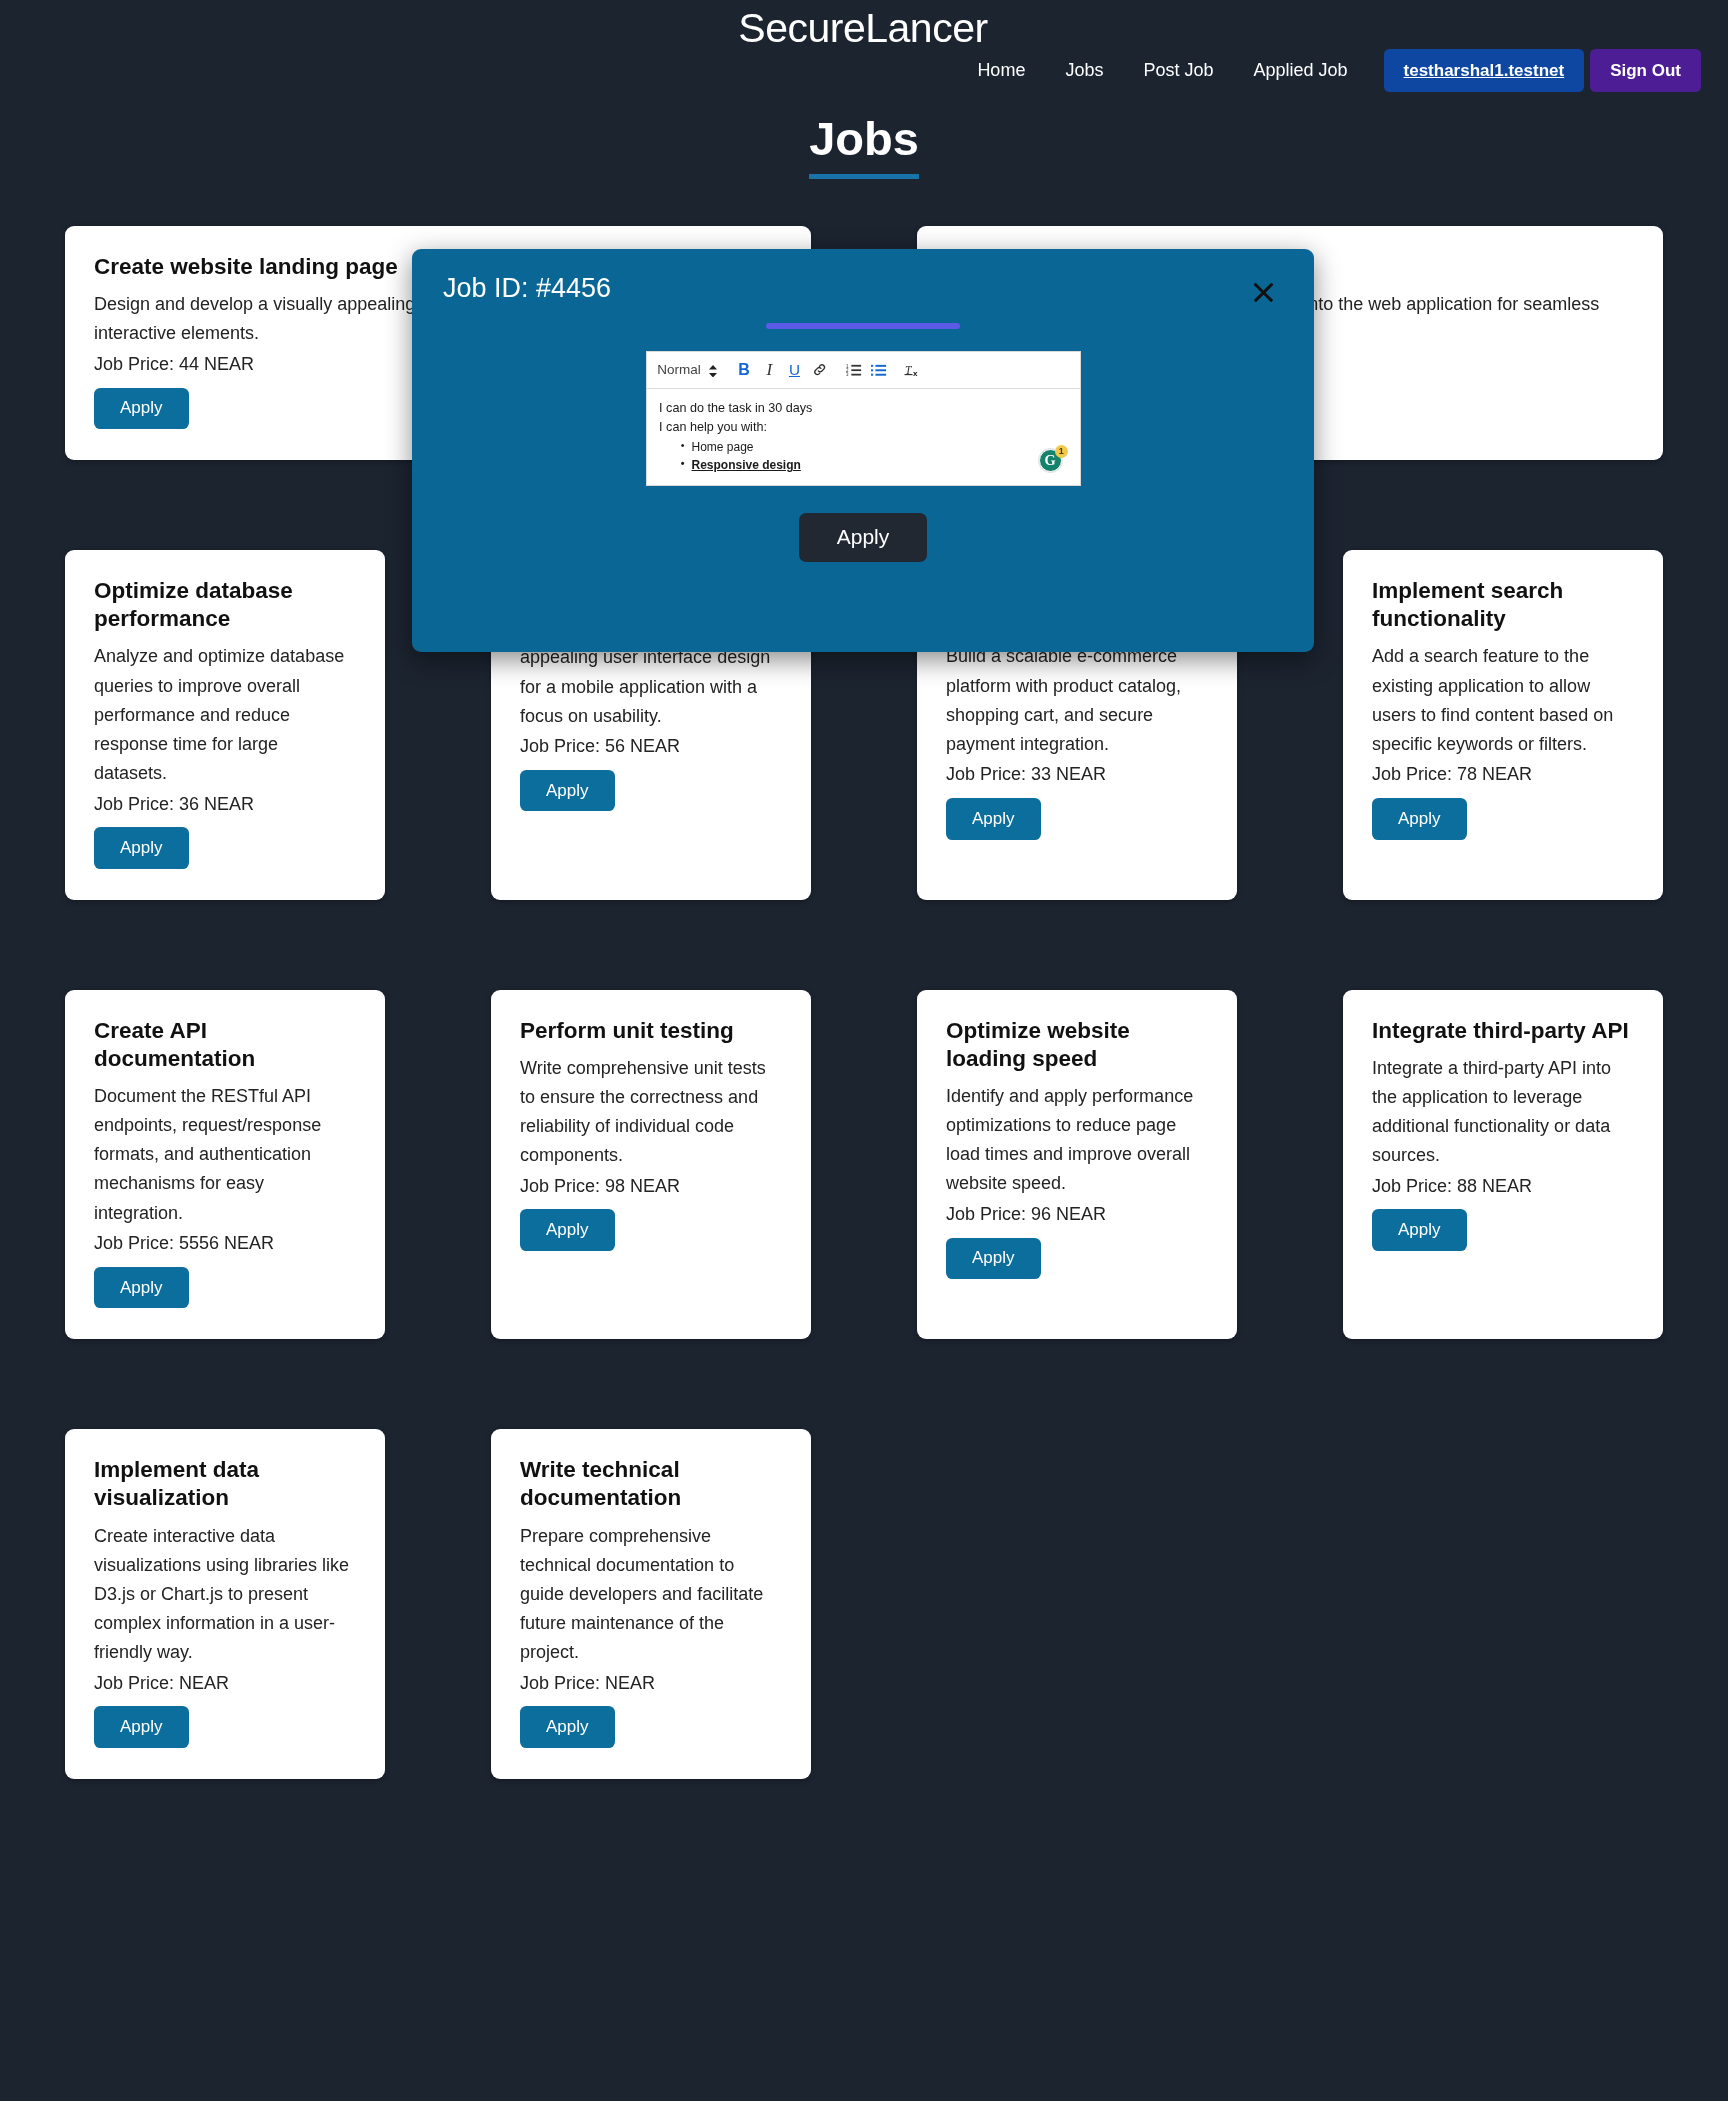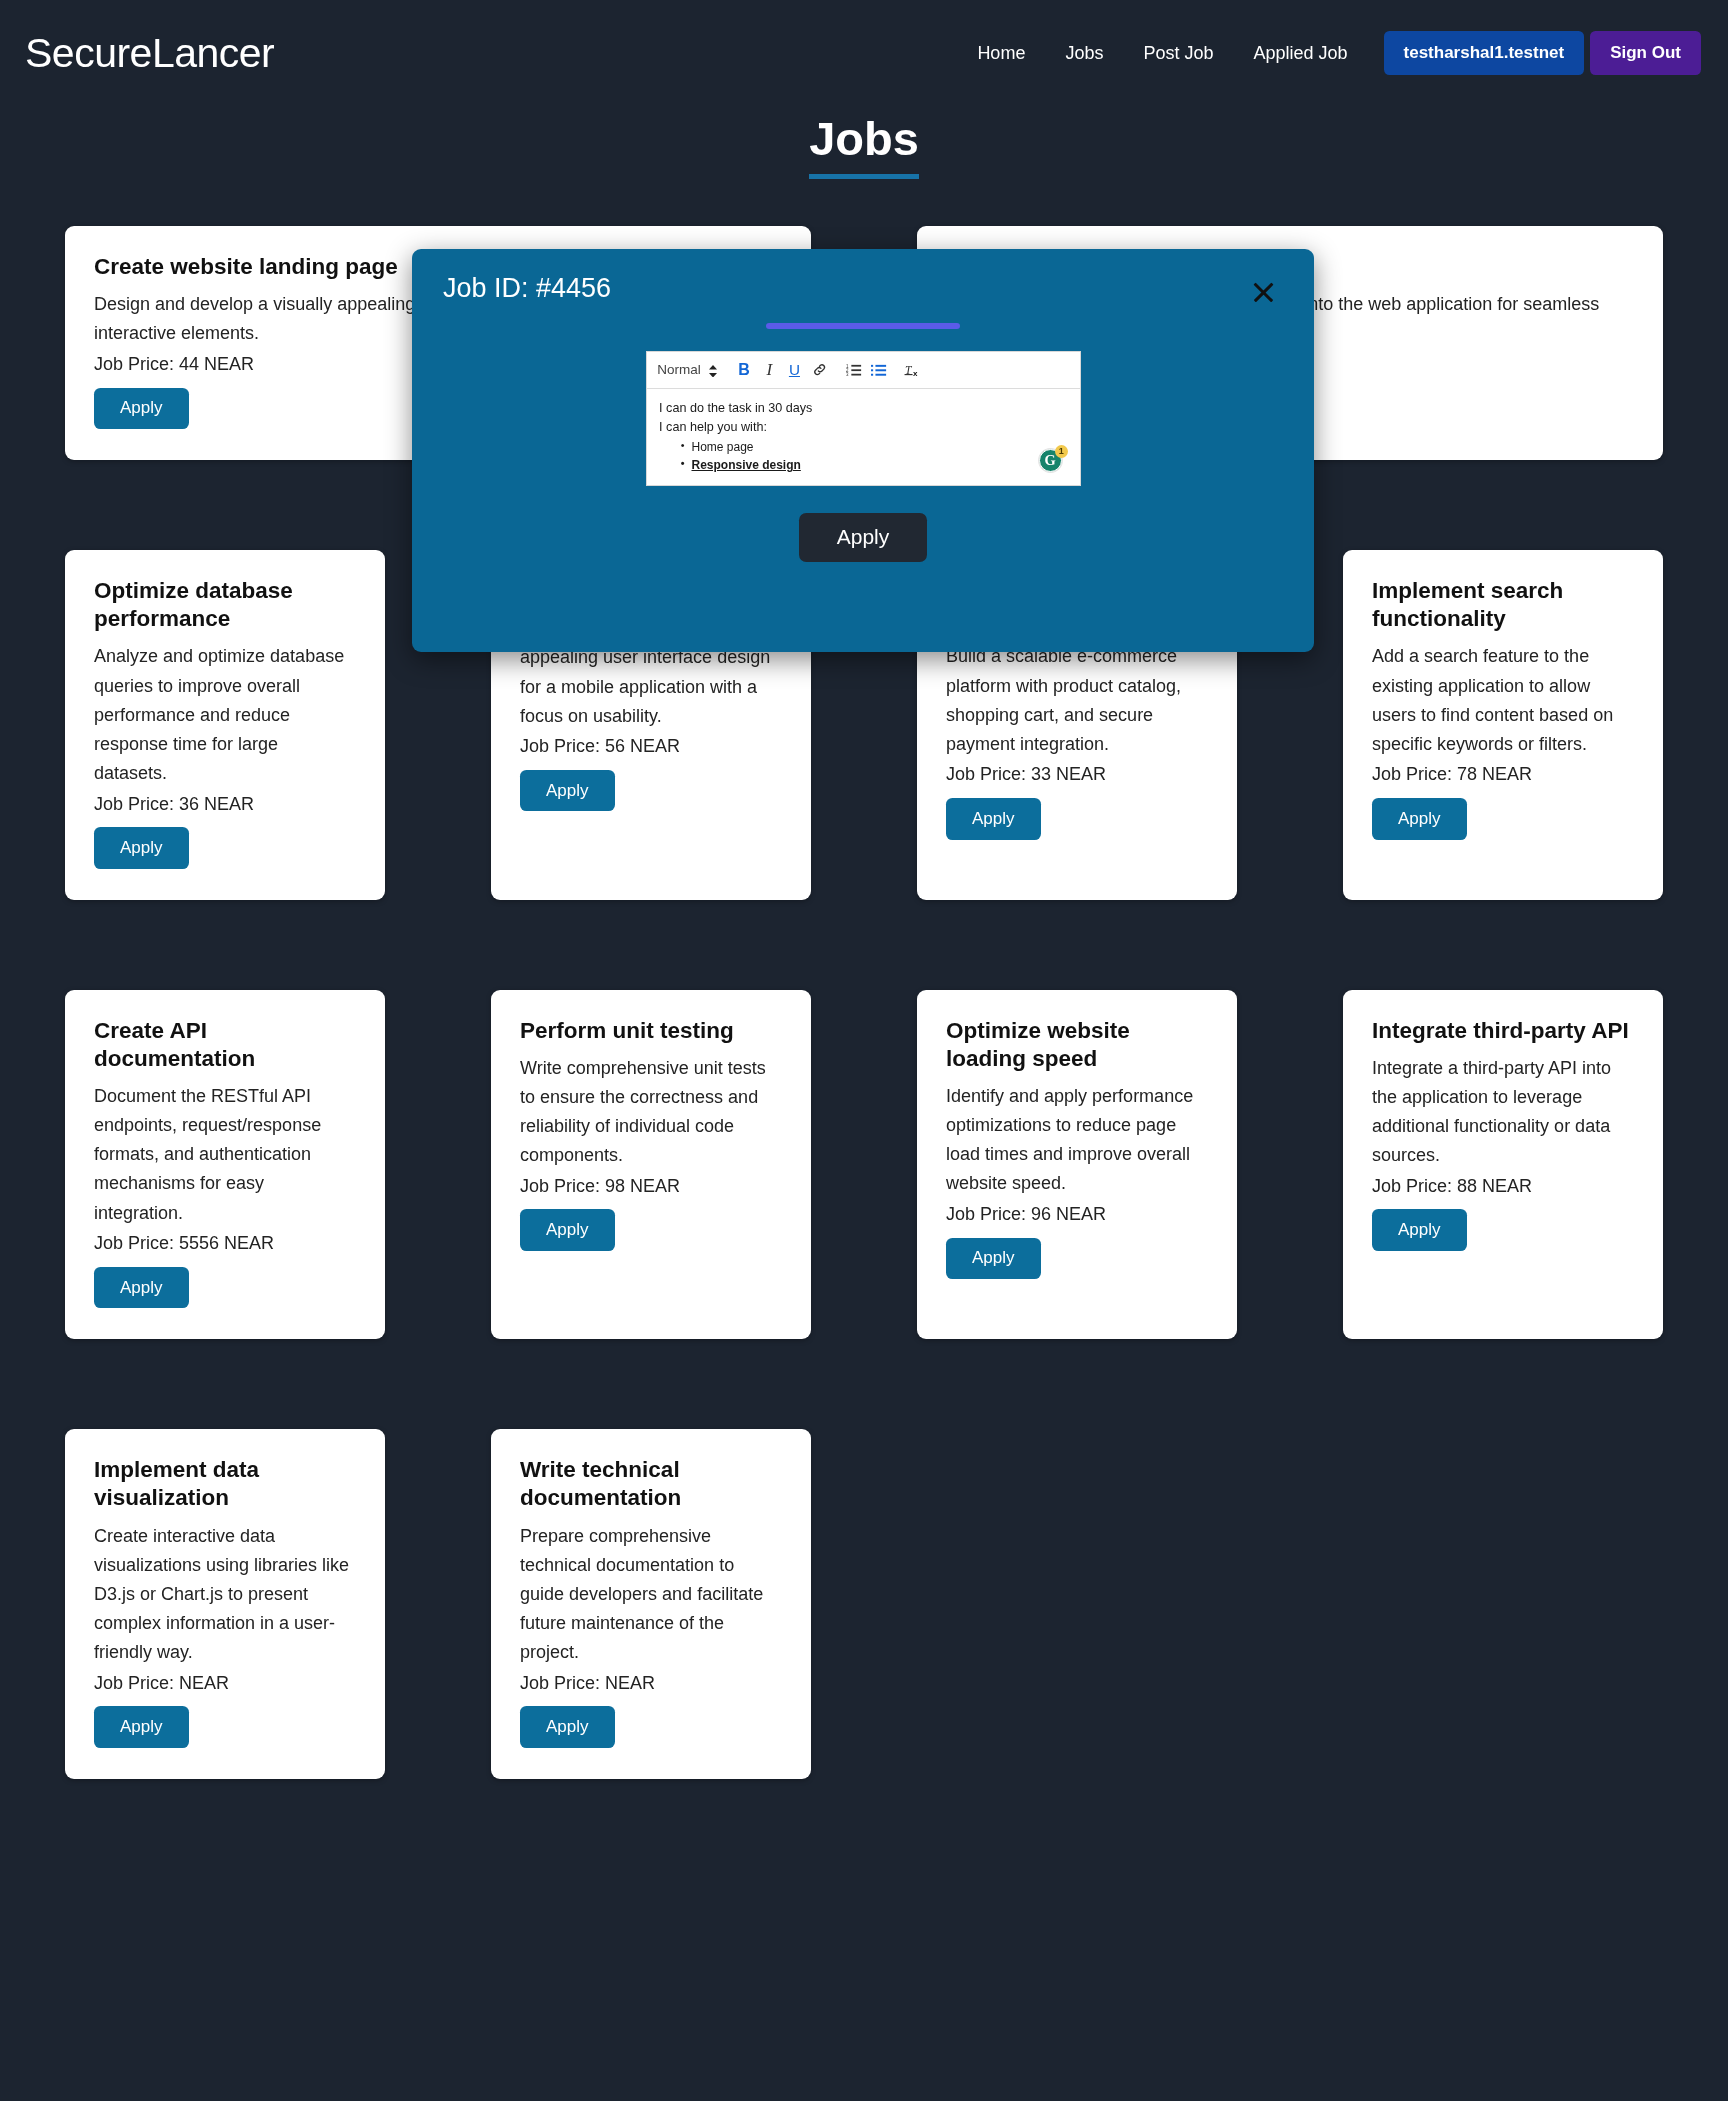--- a/index.html
+++ b/index.html
@@ -9,23 +9,24 @@
     background: #1c2430;
     font-family: "Liberation Sans", sans-serif;
     overflow: hidden;
   }
 
   
   .navbar {
     height: 90px;
     display: flex;
     align-items: center;
-    padding: 16px 27px 0 25px;
+    padding: 8px 27px 0 25px;
     background: #1c2430;
     position: relative;
+    flex-direction: column;
   }
   .brand {
     color: #ffffff;
     font-size: 41px;
     font-weight: 400;
     letter-spacing: -0.5px;
     line-height: 1;
     white-space: nowrap;
   }
   .nav-links {
@@ -47,21 +48,21 @@
     font-size: 17px;
     font-weight: bold;
     color: #ffffff;
     border: none;
     border-radius: 5.4px;
     padding: 11.7px 20px;
     white-space: nowrap;
     cursor: pointer;
     font-family: "Liberation Sans", sans-serif;
   }
-  .nav-btn.account { background: #0d47a1; margin-left: 16px; }
+  .nav-btn.account { background: #0d47a1; margin-left: 16px; text-decoration: underline; }
   .nav-btn.signout { background: #4c1d95; margin-left: 6px; }
 
   
   .page-title-wrap {
     text-align: center;
     margin-top: 23.4px;
   }
   .page-title {
     display: inline-block;
     color: #ffffff;

